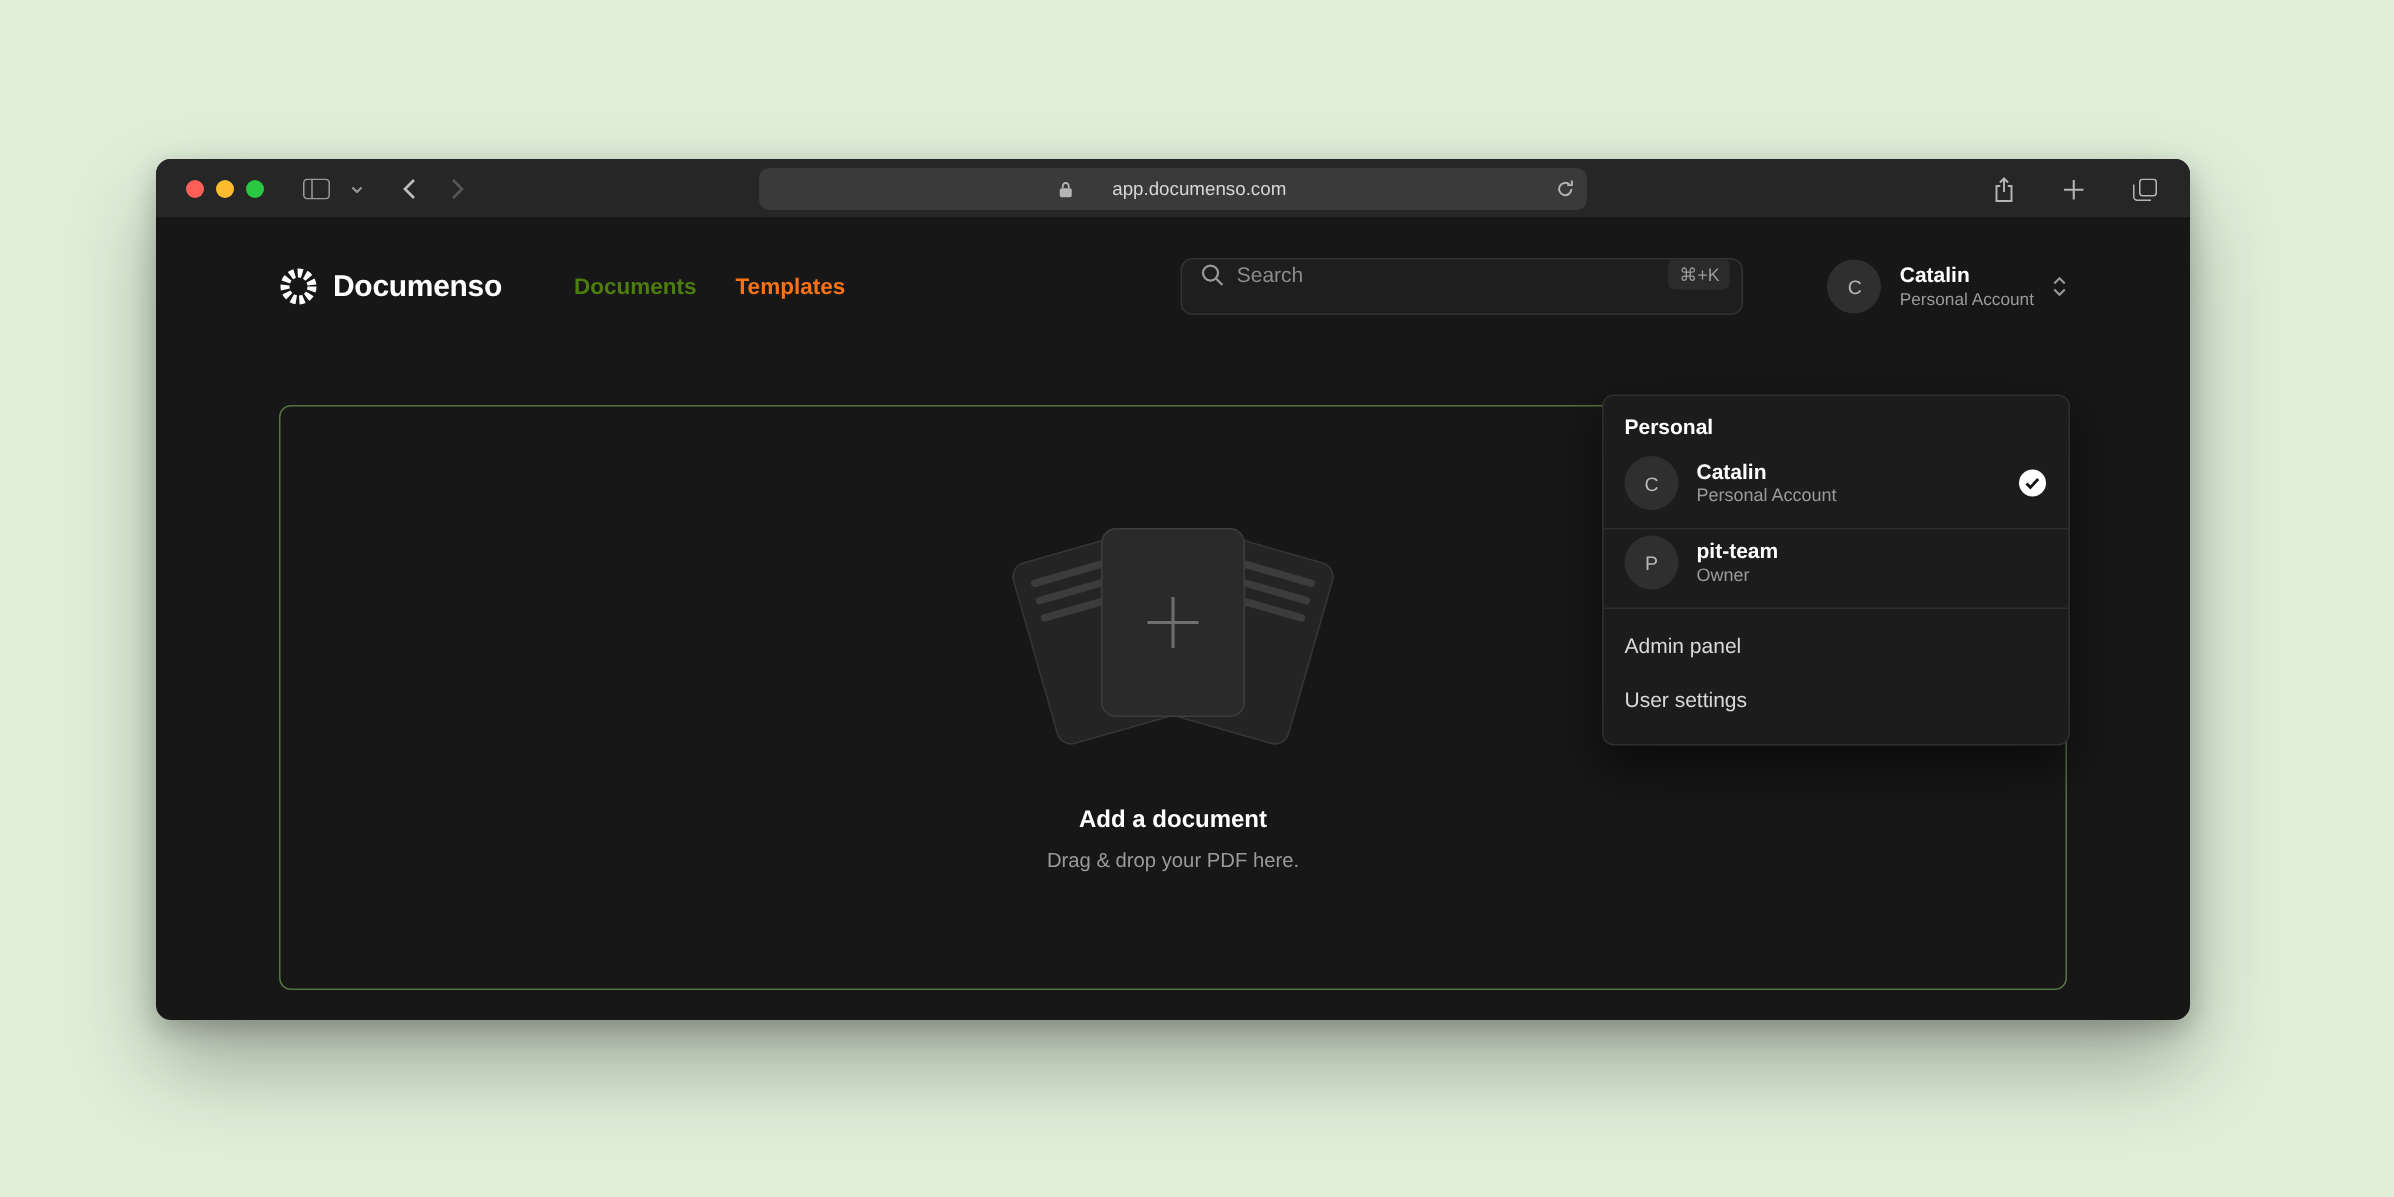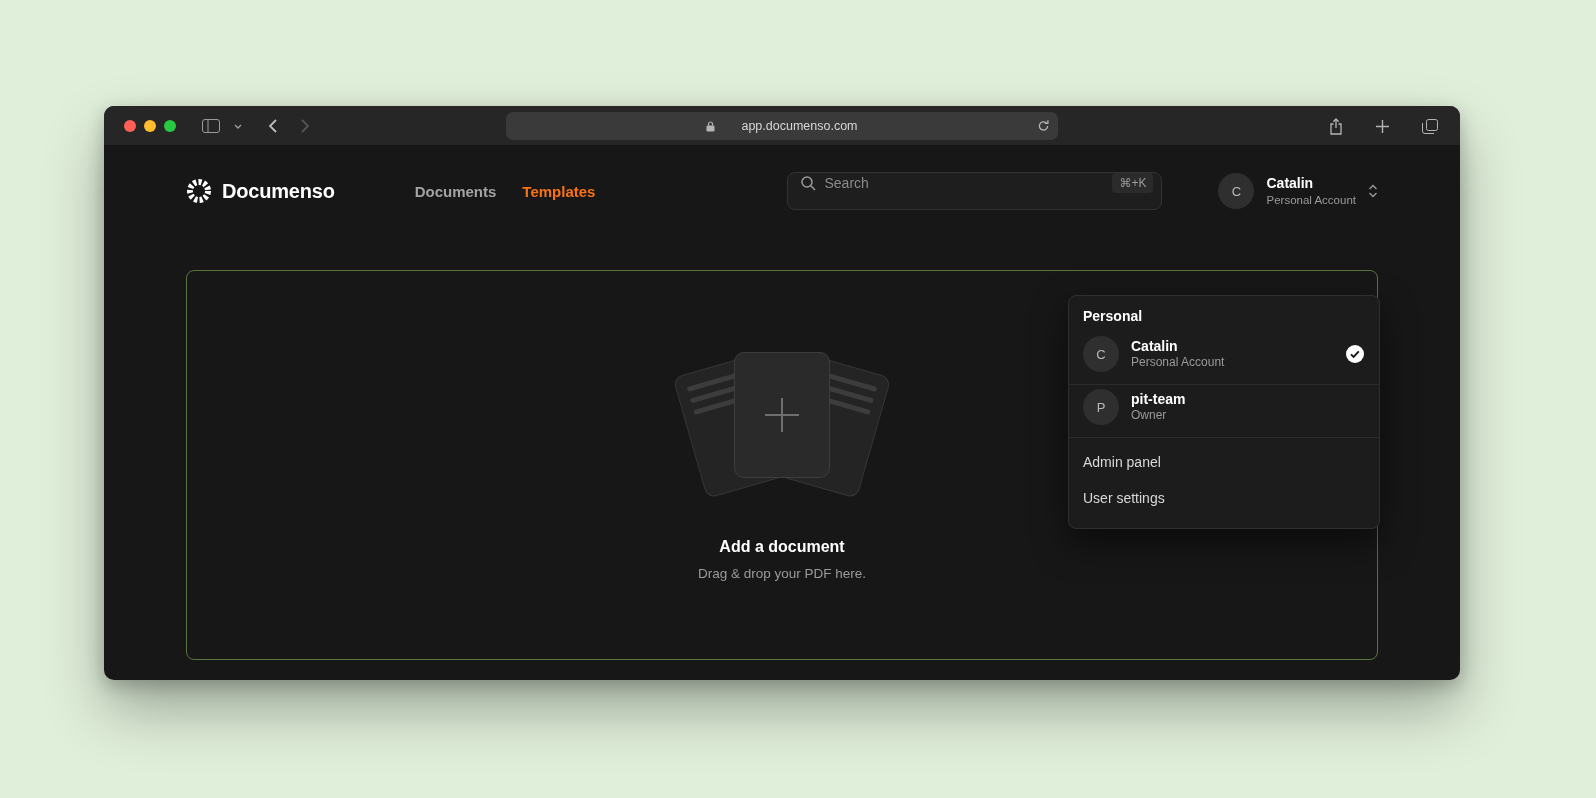--- a/index.html
+++ b/index.html
@@ -47,21 +47,21 @@
   .url-text{font-size:12.5px;color:#d6d6d6;margin-left:20px;}
   .refresh{position:absolute;right:8px;top:50%;transform:translateY(-50%);display:flex;}
   .right-group{position:absolute;right:16px;top:0;height:40px;display:flex;align-items:center;gap:20px;}
   
   .app{height:533px;padding:0 82px;position:relative;}
   .app-header{height:90px;display:flex;align-items:center;}
   .brand{display:flex;align-items:center;gap:10px;}
   .brand-name{color:#fff;font-size:20px;font-weight:700;letter-spacing:-0.2px;}
   .nav{display:flex;align-items:center;gap:26px;margin-left:48px;}
   .nav-item{font-size:15px;font-weight:600;color:#f97316;cursor:pointer;}
-  .nav-item.active{color:#a3a3a3;margin-left:32px;}
+  .nav-item.active{color:#4d7c0f;}
   .search{
     margin-left:auto;width:375px;height:38px;display:flex;align-items:center;
     background:#1e1e1e;border:1px solid #333;border-radius:8px;padding:0 8px 16px 12px;gap:8px;
   }
   .search input{
     flex:1;background:transparent;border:none;outline:none;color:#e5e5e5;
     font-size:14px;font-family:inherit;
   }
   .search input::placeholder{color:#8b8b8b;}
   .kbd{
@@ -259,21 +259,21 @@
             </div>
         </div>
         <div class="card front">
           <div class="plus-glyph"></div>
         </div>
       </div>
       <div class="dz-title">Add a document</div>
       <div class="dz-subtitle">Drag &amp; drop your PDF here.</div>
     </div>
 
-    <div class="menu" style="position:absolute;top:117px;right:80px;margin-top:32px;">
+    <div class="menu" style="position:absolute;top:117px;right:80px;">
       <div class="menu-section-label">Personal</div>
 
       <div class="menu-account">
         <span class="avatar">C</span>
         <span class="texts">
           <div class="name">Catalin</div>
           <div class="sub">Personal Account</div>
         </span>
         <span class="check">
           <svg width="20" height="20" viewBox="0 0 20 20">

